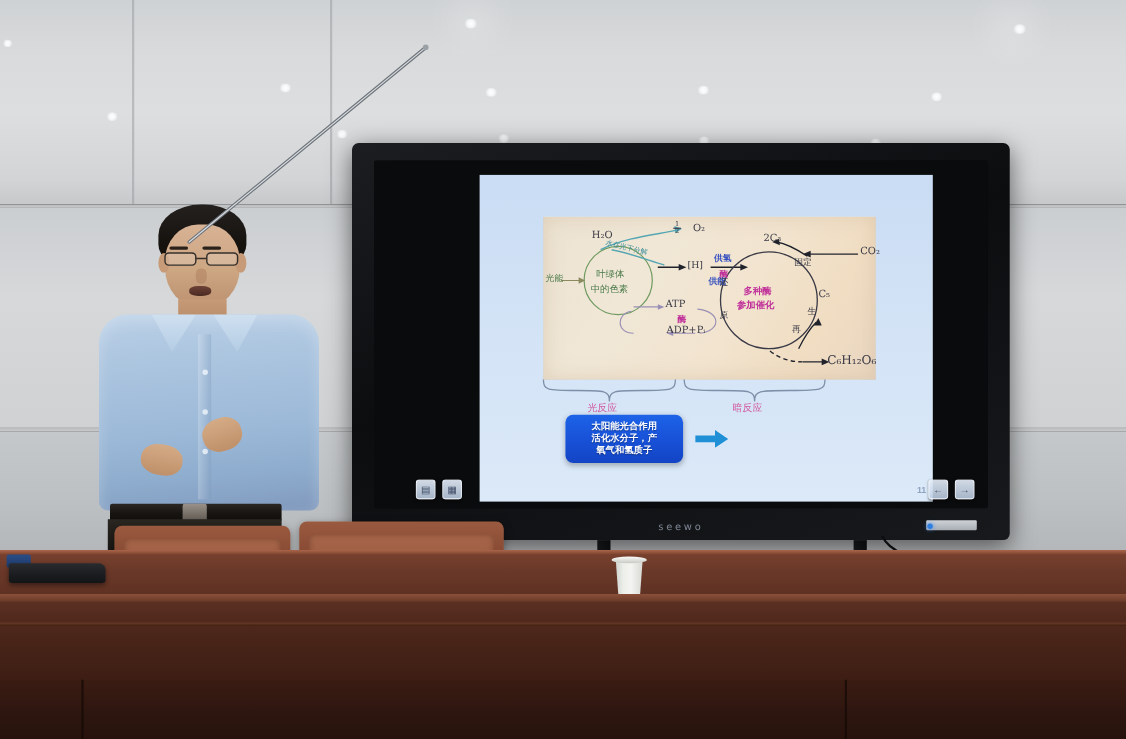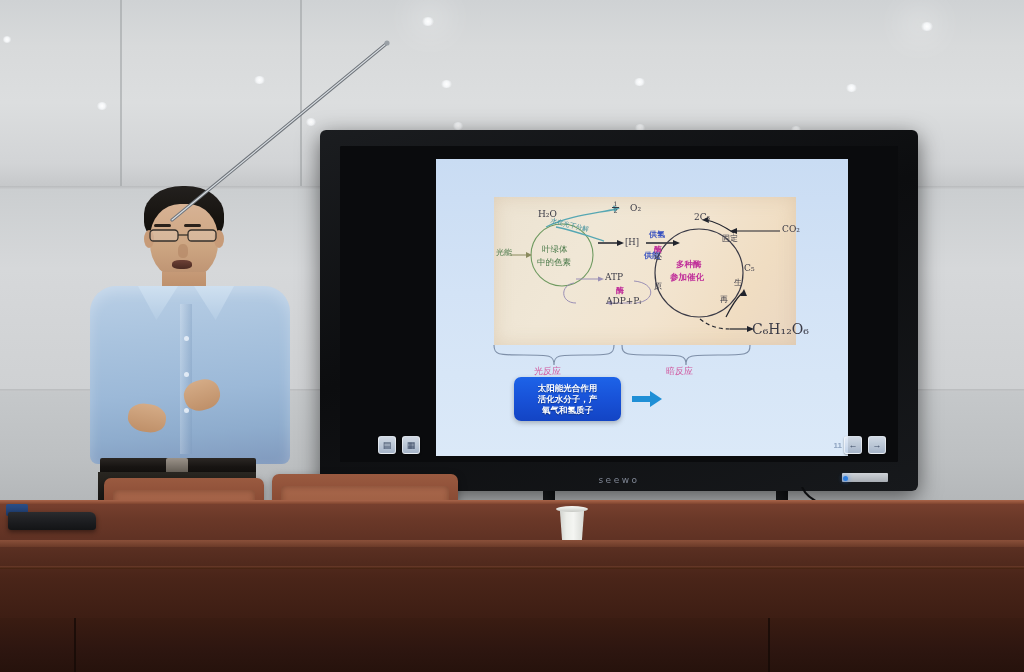--- a/index.html
+++ b/index.html
@@ -272,21 +272,21 @@
           <div class="d" style="left:200px;top:15px;font-size:9px;">2C₃</div>
           <div class="d" style="left:288px;top:27px;font-size:9px;">CO₂</div>
           <div class="d" style="left:228px;top:36px;font-size:8px;">固定</div>
           <div class="d" style="left:160px;top:54px;font-size:8px;">还</div>
           <div class="d" style="left:160px;top:84px;font-size:8px;">原</div>
           <div class="d mag" style="left:182px;top:62px;font-size:8.5px;font-weight:bold;">多种酶</div>
           <div class="d mag" style="left:176px;top:75px;font-size:8.5px;font-weight:bold;">参加催化</div>
           <div class="d" style="left:250px;top:66px;font-size:9px;">C₅</div>
           <div class="d" style="left:240px;top:80px;font-size:8px;">生</div>
           <div class="d" style="left:226px;top:97px;font-size:8px;">再</div>
-          <div class="d" style="left:258px;top:124px;font-size:14px;">C₆H₁₂O₆</div>
+          <div class="d" style="left:258px;top:124px;font-size:11px;">C₆H₁₂O₆</div>
         </div>
 
         <svg width="412" height="40" viewBox="0 0 412 40" style="position:absolute;left:0;top:182px;">
           <path d="M58,4 C58,14 62,14 88,14 C114,14 118,14 118,24 C118,14 122,14 148,14 C174,14 178,14 178,4" fill="none" stroke="#7e8fa8" stroke-width="1.2"></path>
           <path d="M186,4 C186,14 190,14 218,14 C246,14 250,14 250,24 C250,14 254,14 282,14 C310,14 314,14 314,4" fill="none" stroke="#7e8fa8" stroke-width="1.2"></path>
         </svg>
         <div class="rxn-label" style="left:98px;top:206px;">光反应</div>
         <div class="rxn-label" style="left:230px;top:206px;">暗反应</div>
 
         <div id="box-blue">

